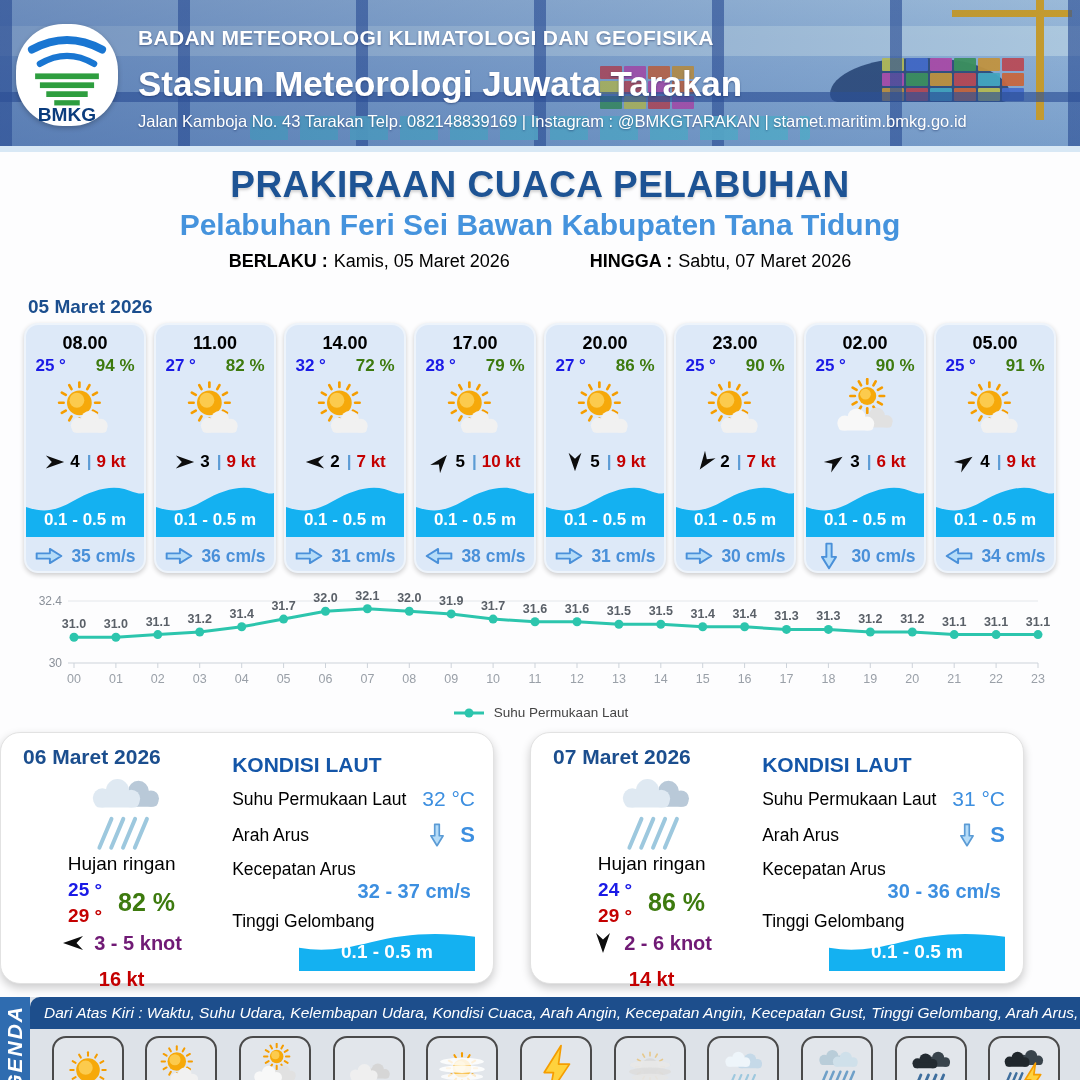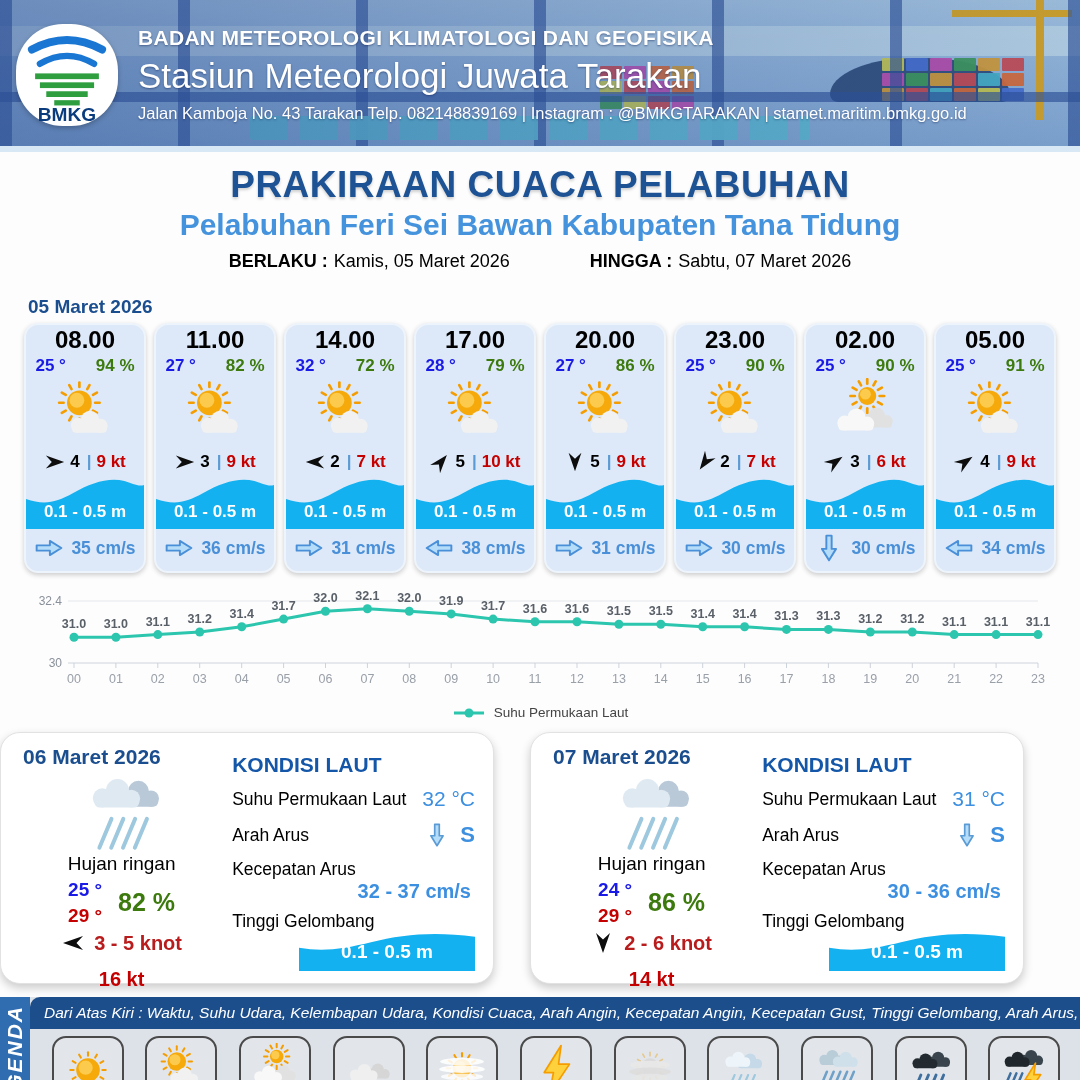--- a/index.html
+++ b/index.html
@@ -18,68 +18,68 @@
   .crane{position:absolute;right:36px;top:0;width:8px;height:120px;background:#e0a91c}
   .crane-arm{position:absolute;right:8px;top:10px;width:120px;height:7px;background:#e0a91c}
   .ship{position:absolute;left:830px;top:58px;width:180px;height:44px;background:#28456f;border-radius:50% 50% 8px 8px/90% 90% 8px 8px;opacity:.9}
   .mullions{position:absolute;inset:0;background:repeating-linear-gradient(90deg,rgba(45,80,150,.65) 0 12px,transparent 12px 178px)}
   .beam{position:absolute;left:0;right:0;top:92px;height:10px;background:rgba(45,80,150,.65)}
   .chairs{position:absolute;left:250px;bottom:6px;width:560px;height:24px;background:repeating-linear-gradient(90deg,#62c3d6 0 38px,transparent 38px 50px);border-radius:3px;opacity:.95}
   .overlay{position:absolute;inset:0;background:linear-gradient(90deg,rgba(44,78,148,.5),rgba(44,78,148,.15))}
   .logo{position:absolute;left:16px;top:24px;width:102px;height:102px;background:#fff;border-radius:46%;display:flex;align-items:center;justify-content:flex-end;box-shadow:0 2px 5px rgba(0,0,0,.25)}
   .header-text{position:absolute;left:138px;top:26px;color:#fff;text-shadow:0 1px 2px rgba(20,40,90,.5)}
   .header-text .h1{font-size:21px;font-weight:bold;letter-spacing:.3px}
-  .header-text .h2{font-size:35px;font-weight:normal;margin-top:6px}
+  .header-text .h2{font-size:35px;font-weight:bold;margin-top:14px}
   .header-text .h3{font-size:16.5px;margin-top:8px}
 
   
   .title-section{text-align:center;padding-top:12px}
   .main-title{font-size:37px;font-weight:bold;color:var(--navy);letter-spacing:.5px;text-shadow:0 2px 3px rgba(0,0,0,.18)}
   .subtitle{font-size:30px;font-weight:bold;color:var(--subtitle-blue);margin-top:2px}
   .validity{display:flex;justify-content:center;gap:80px;font-size:18px;margin-top:9px;color:#000}
   .validity b{margin-right:6px}
 
   
   .date-label{margin:24px 0 5px 28px;color:#1b4e8e;font-weight:bold;font-size:19px}
   .cards{display:flex;gap:8px;padding:0 24px}
   .hcard{flex:1;background:var(--card-bg);border:2px solid #eef4fb;border-radius:14px;overflow:hidden;display:flex;flex-direction:column;align-items:center;box-shadow:0 2px 5px rgba(0,0,0,.2);height:250px}
-  .h-time{font-size:24px;font-weight:bold;margin-top:1px;color:#000}
+  .h-time{font-size:18px;font-weight:bold;margin-top:8px;color:#000}
   .h-row{display:flex;justify-content:space-between;width:84%;font-size:17px;font-weight:bold;margin-top:2px}
   .h-temp{color:var(--temp-blue)} .h-hum{color:var(--hum-green)}
   .h-icon{width:74px;height:72px;margin:2px 0 0}
   .h-icon svg{width:100%;height:100%}
   .h-wind{display:flex;align-items:center;gap:4px;font-size:17px;font-weight:bold;margin:1px 0 0;color:#000}
   .dart{width:22px;height:22px;display:inline-flex}
   .dart svg{width:22px;height:22px;display:block}
   .h-pipe{color:#5b9bd5;margin:0 1px 0 3px}
   .h-gust{color:var(--gust-red)}
   .h-wave{position:relative;width:100%;height:56px;margin-top:auto}
   .h-wave svg{position:absolute;inset:0;width:100%;height:100%}
   .h-wave-text{position:absolute;left:0;right:0;bottom:7px;text-align:center;color:#fff;font-weight:bold;font-size:17px}
-  .h-cur{width:100%;display:flex;align-items:center;justify-content:center;gap:7px;padding:8px 0 12px;font-size:17.5px;font-weight:bold;color:var(--current-blue)}
+  .h-cur{width:100%;display:flex;align-items:center;justify-content:center;gap:7px;padding:8px 0 4px;font-size:17.5px;font-weight:bold;color:var(--current-blue)}
   .cur-arrow{width:30px;height:22px;display:inline-flex}
   .cur-arrow svg{width:30px;height:22px;display:block}
 
   
   .chart-wrap{padding:6px 26px 0}
   .chart-legend{display:flex;justify-content:center;align-items:center;gap:8px;font-size:13.5px;color:#444;margin-top:0}
 
   
   .daily{display:flex;gap:36px;margin-top:12px}
   .dcard{width:494px;height:252px;background:#fff;border:1px solid #e2e2e2;border-radius:20px;box-shadow:0 4px 10px rgba(0,0,0,.2);display:flex;padding:12px 18px}
   .d-left{width:45%;display:flex;flex-direction:column;align-items:center}
   .d-date{color:#1b4e8e;font-weight:bold;font-size:21px;align-self:flex-start;margin-left:4px}
   .d-icon{width:96px;height:84px}
   .d-icon svg{width:100%;height:100%}
   .d-cond{font-size:19px;color:#000}
   .d-temps{display:flex;align-items:center;gap:16px;margin-top:2px}
   .d-minmax{display:flex;flex-direction:column;font-size:19px;font-weight:bold;line-height:1.35}
   .d-min{color:var(--temp-blue)} .d-max{color:var(--gust-red)}
   .d-hum{color:var(--hum-green);font-size:25px;font-weight:bold}
-  .d-wind{display:flex;align-items:center;gap:9px;font-size:20px;font-weight:bold;color:#b91c1c;margin-top:3px}
+  .d-wind{display:flex;align-items:center;gap:9px;font-size:20px;font-weight:bold;color:#701a75;margin-top:3px}
   .d-wind .dart, .d-wind .dart svg{width:24px;height:24px}
   .d-gust{color:var(--gust-red);font-size:20px;font-weight:bold;margin-top:13px}
   .d-right{flex:1;padding-left:8px;display:flex;flex-direction:column}
   .sea-title{color:#1456a8;font-weight:bold;font-size:21px;margin:8px 0 10px}
   .sea-row{display:flex;justify-content:space-between;align-items:center;font-size:17.5px;color:#000;margin-bottom:9px}
   .sea-val{color:#3d8fe0;font-weight:normal;font-size:21px}
   .sea-dir{display:flex;align-items:center;gap:10px;color:#3d8fe0;font-weight:bold;font-size:22px}
   .sea-dir svg{width:26px;height:30px}
   .sea-speed{text-align:right;color:#3d8fe0;font-weight:bold;font-size:20px;margin:-2px 4px 8px 0}
   .wave-badge{position:relative;width:176px;height:60px;align-self:flex-end;margin-top:-2px}

